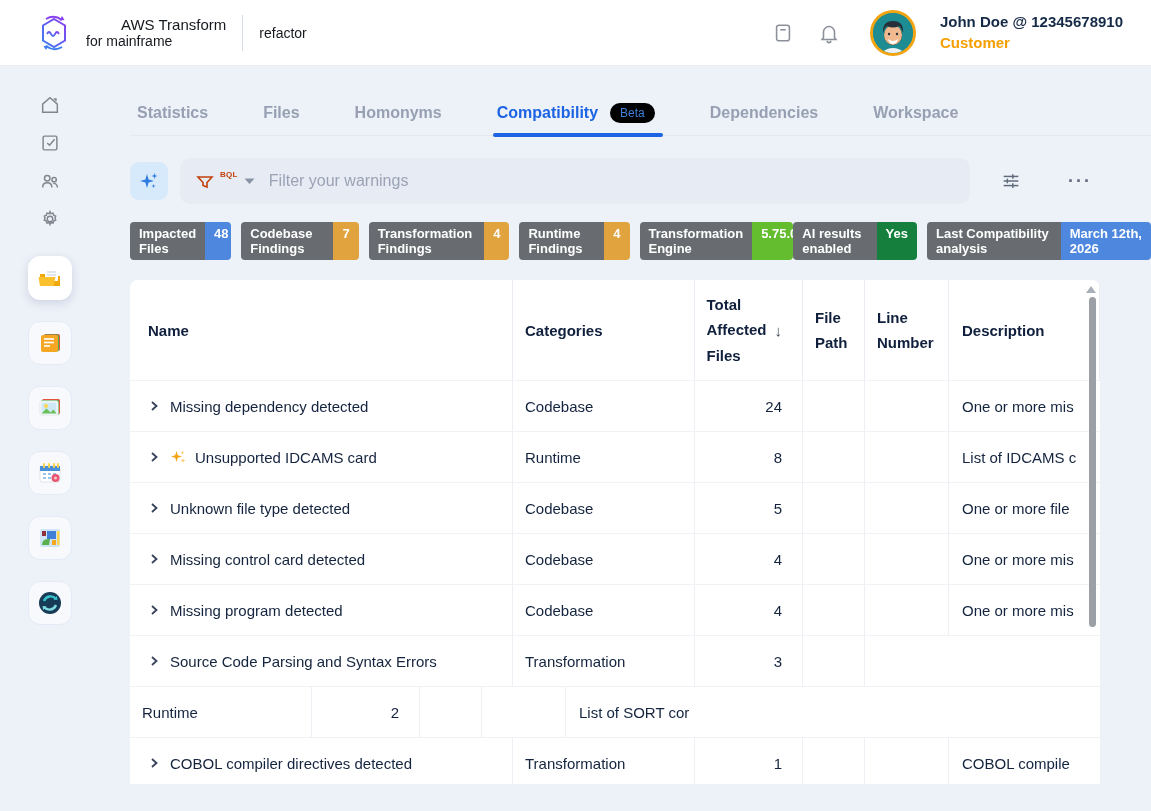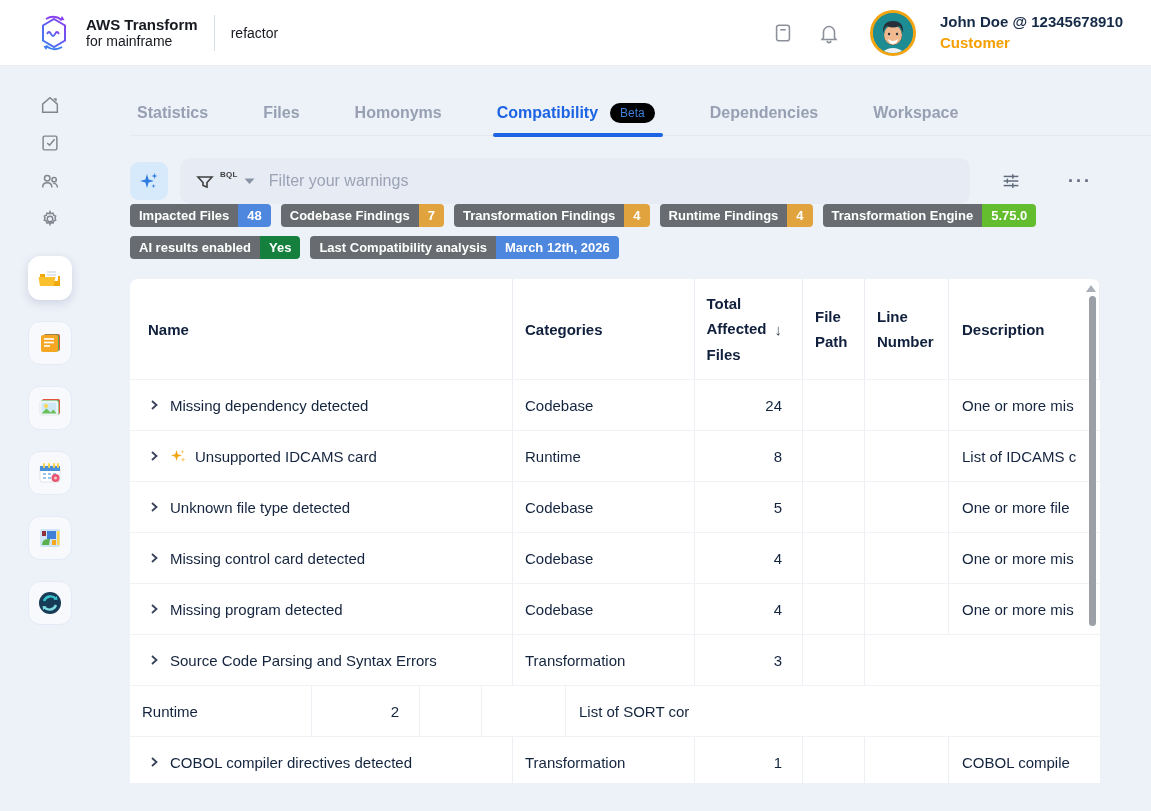--- a/index.html
+++ b/index.html
@@ -4,21 +4,21 @@
 <style>
   * { margin:0; padding:0; box-sizing:border-box; }
   html,body { width:1151px; height:811px; overflow:hidden;
     font-family:"Liberation Sans", sans-serif; background:#edf1f8; }
 
   
   .topbar { height:66px; background:#fff; display:flex; align-items:center;
     padding:0 28px 0 34px; border-bottom:1px solid #e9edf4; }
   .brand { display:flex; align-items:center; gap:12px; }
   .brand-text { line-height:1.15; }
-  .brand-l1 { font-size:15px; font-weight:bold; color:#16191f; }
+  .brand-l1 { font-size:15px; font-weight:normal; color:#16191f;margin-left:35px; }
   .brand-l2 { font-size:14px; color:#16191f; }
   .brand-divider { width:1px; height:36px; background:#d7dde7; margin:0 16px; }
   .product { font-size:14px; color:#16191f; }
   .topbar-right { margin-left:auto; display:flex; align-items:center; gap:24px; }
   .tb-icon { width:22px; height:22px; color:#8b909a; cursor:pointer; }
   .avatar { width:46px; height:46px; border-radius:50%; border:3px solid #f2a413;
     background:#1d8d93; overflow:hidden; cursor:pointer; flex:0 0 auto; margin-left:6px; }
   .user-block { line-height:1.35; }
   .user-name { font-size:15px; font-weight:bold; color:#152a47; }
   .user-role { font-size:15px; font-weight:bold; color:#f59f00; }
@@ -48,30 +48,30 @@
     height:4px; border-radius:3px; background:#1c64e3; }
   .beta { background:#000000; color:#3f7fd8; font-size:12px; font-weight:400;
     padding:3px 10px; border-radius:10px; }
 
   
   .filter-row { display:flex; align-items:center; margin-top:22px; }
   .ai-btn { width:38px; height:38px; border-radius:9px; background:#d7eafc; border:none;
     display:flex; align-items:center; justify-content:center; cursor:pointer; flex:0 0 auto; }
   .filter-input { margin-left:12px; width:790px; height:46px; background:#e7ebf4;
     border-radius:10px; display:flex; align-items:center; padding:0 16px; cursor:text; }
-  .bql-wrap { display:flex; align-items:flex-end; gap:2px; color:#404040;text-align:center; }
+  .bql-wrap { display:flex; align-items:flex-end; gap:2px; color:#c2410c;text-align:center; }
   .bql-label { font-size:8px; font-weight:bold; letter-spacing:.3px; position:relative; top:-11px; left:4px; }
   .caret { margin-left:10px; color:#8a93a6; }
   .placeholder { margin-left:14px; font-size:16px; color:#9aa3b5;text-align:center; }
   .filter-actions { display:flex; align-items:center; margin-left:30px; gap:46px; }
   .sliders-icon { width:22px; height:22px; color:#5f6b7a; cursor:pointer; }
   .dots { font-size:18px; font-weight:bold; color:#5f6b7a; letter-spacing:2px; cursor:pointer; }
 
   
-  .badges { display:flex; flex-direction:column; gap:9px; }
+  .badges { margin-top:18px; display:flex; flex-direction:row; }
   .badge-row { display:flex; gap:10px; }
   .chip { display:flex; border-radius:4px; overflow:hidden; font-size:13px;
     font-weight:bold; color:#fff; }
   .chip-label { background:#686c70; padding:4px 9px; }
   .chip-value { padding:4px 9px; }
 
   
   .table-card { margin-top:20px; width:970px; height:504px; background:#fff;
     border-radius:8px 8px 0 0; position:relative; overflow:hidden; }
   .t-row { display:flex; }

